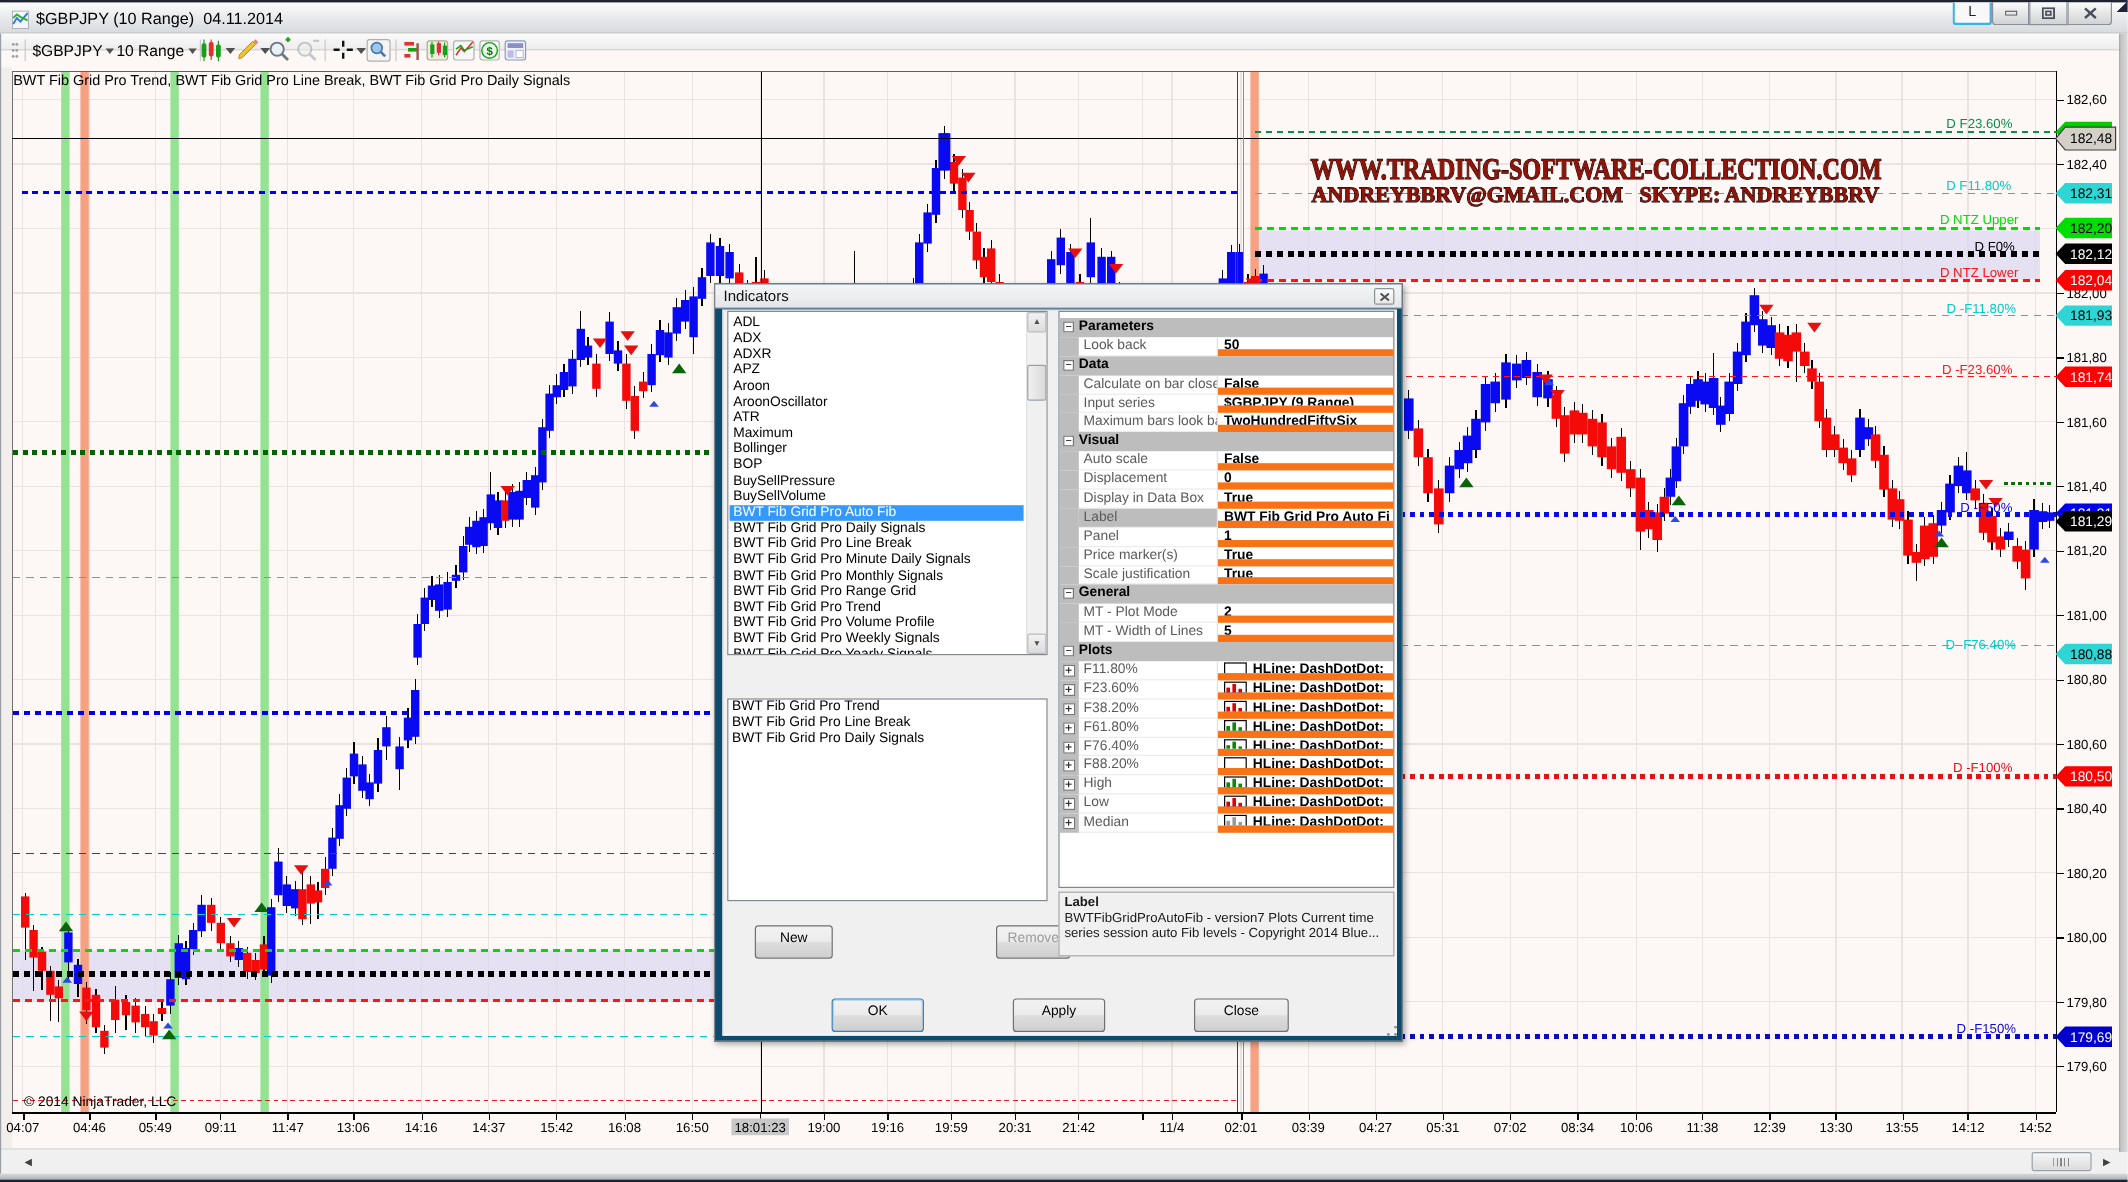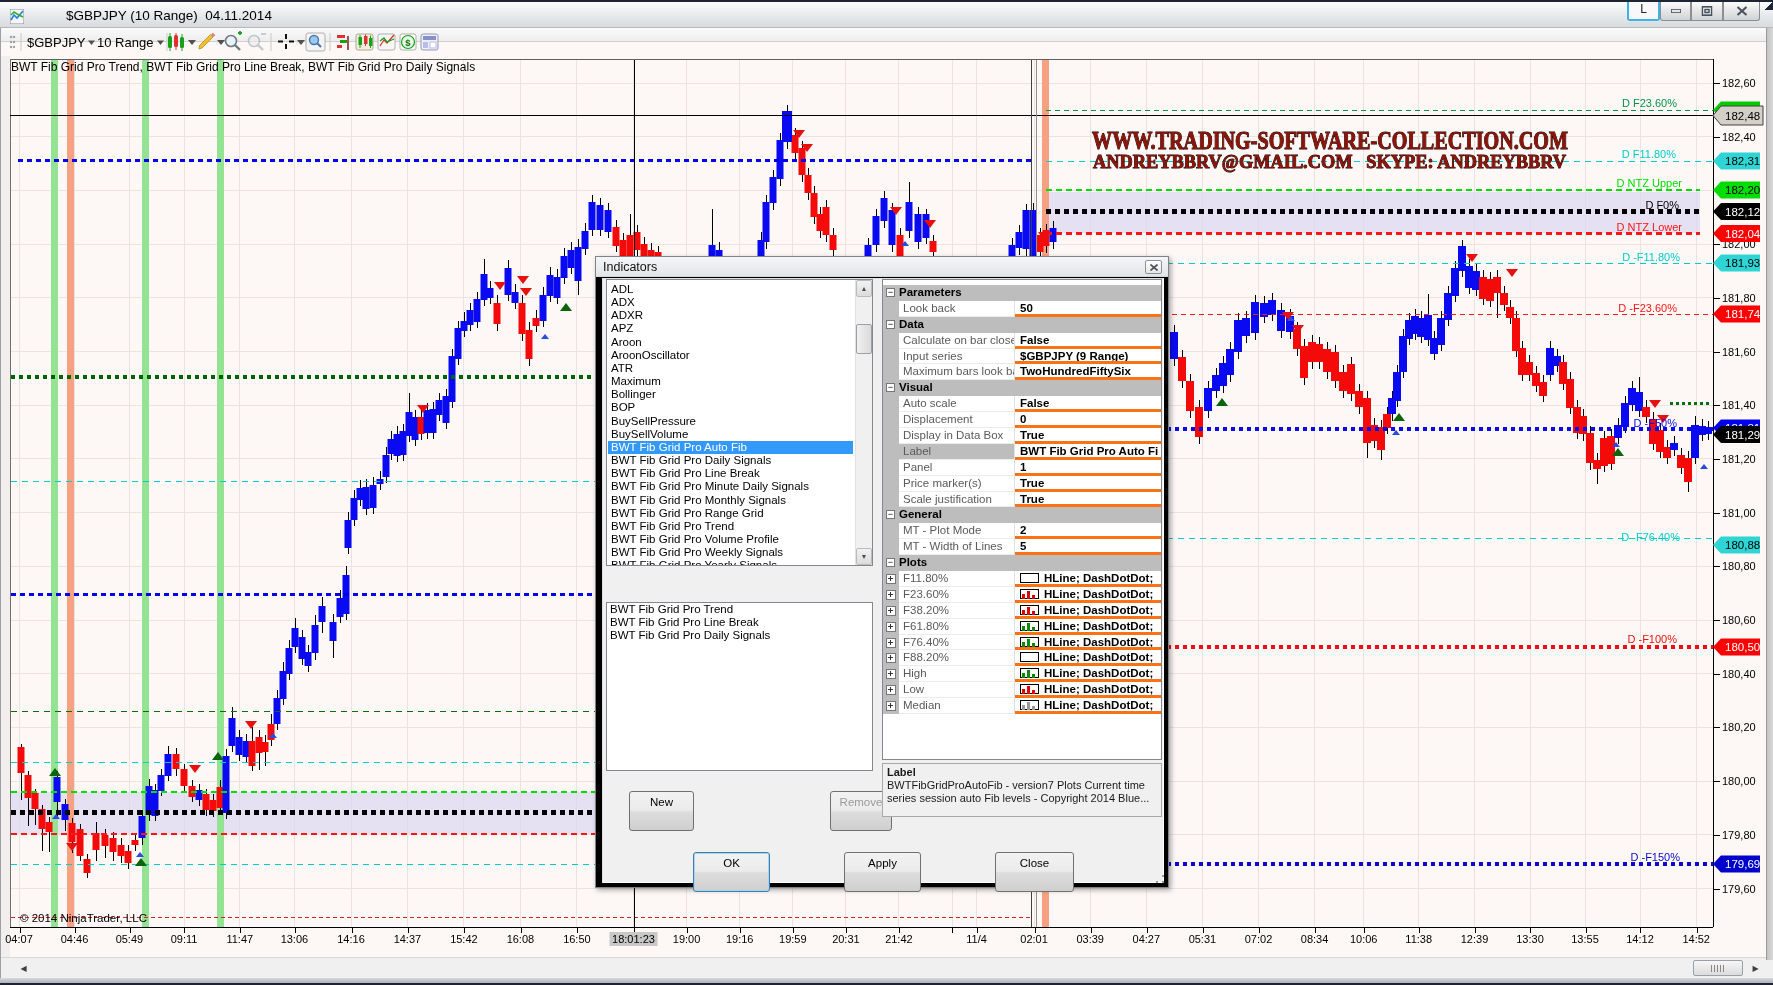--- a/index.html
+++ b/index.html
@@ -1,62 +1,62 @@
 <!DOCTYPE html>
 <html><head><meta charset="utf-8"><style>
 * { margin:0; padding:0; box-sizing:border-box; }
 body { width:1773px; height:985px; font-family:"Liberation Sans", sans-serif; position:relative;
        background:#fdf8f6; overflow:hidden; }
 #titlebar { position:absolute; left:0; top:0; width:1773px; height:28px;
   background:linear-gradient(#fdfdfd,#e8eaec 50%,#d8dbde); border-top:2px solid #1d2433; border-bottom:1px solid #b8b8b8; }
-#titlebar .ttl { position:absolute; left:30px; top:6px; font-size:13.5px; color:#000;margin-left:36px; }
+#titlebar .ttl { position:absolute; left:30px; top:6px; font-size:13.5px; color:#000; }
 .lbtn { position:absolute; right:113px; top:0px; width:33px; height:19px; background:#f8f8f8;
   border:2px solid #3bb3e8; border-top:none; border-radius:0 0 3px 3px; text-align:center; font-size:12px; color:#223; }
 .wb { position:absolute; top:0; height:19px; background:linear-gradient(#fcfcfc,#e8e8e8 45%,#d0d3d6);
   border:1px solid #8a8f96; border-top:none; }
 .wb svg { position:absolute; left:50%; top:50%; transform:translate(-50%,-50%); }
 #toolbar { position:absolute; left:0; top:28px; width:1773px; height:14px;
   background:linear-gradient(#fbfbfb,#ededee); border-bottom:1px solid #d0d0d0; }
 #chart { position:absolute; left:0; top:56px; }
-#dlg { position:absolute; left:595px; top:256px; width:574px; height:632px;
-  background:#000000; border:1px solid #7e838a; box-shadow:2px 2px 5px rgba(0,0,0,0.35); font-size:11.5px; }
+#dlg { position:absolute; left:595px; top:236px; width:574px; height:632px;
+  background:#0c4a6e; border:1px solid #7e838a; box-shadow:2px 2px 5px rgba(0,0,0,0.35); font-size:11.5px; }
 #dlg .dtitle { position:absolute; left:0; top:0; width:100%; height:20px;
   background:linear-gradient(#f4f5f6,#e3e6e9); border-bottom:1px solid #d5d5d5; }
 #dlg .dtitle span { position:absolute; left:7px; top:3px; font-size:12.5px; color:#111; }
 .dclose { position:absolute; right:6px; top:3px; width:17px; height:14px; background:linear-gradient(#fefefe,#e6e6e6);
   border:1px solid #8d9297; border-radius:2px; font-size:9px; text-align:center; line-height:12px; color:#333; }
 .inpanel { position:absolute; left:6px; top:21px; width:562px; height:605px; border:1px solid #dfdfdf;
   border-right-color:#fff; border-bottom-color:#fff; background:#f0f0f0; }
 .lbox { position:absolute; background:#fff; border:1px solid #828790; overflow:hidden; }
 #list1 { left:10px; top:22px; width:267px; height:287px; }
 #list1 .items { position:absolute; left:1px; top:3px; width:245px; }
 #list1 .items div { height:13.16px; line-height:13.16px; padding-left:3px; white-space:nowrap; font-size:11.5px; }
 #list1 .items div.sel { background:#3399ff; color:#fff; }
 #list2 { left:10px; top:345px; width:267px; height:169px; }
 #list2 div { height:13.16px; line-height:13.16px; padding-left:3px; font-size:11.5px; }
 .sbar { position:absolute; right:0; top:0; width:17px; height:100%; background:#f0f0f0; border-left:1px solid #e2e2e2; }
 .sbtn { position:absolute; left:0px; width:16px; height:17px; background:linear-gradient(#f2f2f2,#dcdcdc);
   border:1px solid #b8bcc0; border-radius:2px; text-align:center; font-size:7px; line-height:15px; color:#505050; }
 .sthumb { position:absolute; left:0px; top:44px; width:16px; height:30px; background:linear-gradient(90deg,#f0f0f0,#dadada);
   border:1px solid #9aa0a6; border-radius:2px; }
-.btn { position:absolute; height:40px; background:linear-gradient(#f2f2f2,#ebebeb 48%,#dddddd 52%,#cfcfcf);
+.btn { position:absolute; height:28px; background:linear-gradient(#f2f2f2,#ebebeb 48%,#dddddd 52%,#cfcfcf);
   border:1px solid #707070; border-radius:3px; text-align:center; font-size:11.5px; line-height:20px; color:#000; }
 #pgrid { position:absolute; left:286px; top:22px; width:280px; height:481px; background:#fff; border:1px solid #828790; overflow:hidden; padding-top:5px; }
 .prow { position:relative; height:15.9px; line-height:15.9px; width:100%; font-size:11.5px; display:flex; }
 .pcat { background:#bdbdbd; }
 .pcat b { padding-left:4px; color:#000;text-align:right; }
 .pm { width:9px; height:9px; background:#fff; border:1px solid #777; font-size:9px; line-height:7px; text-align:center;
    margin:3px 0 0 3px; color:#000; flex:none; }
 .gut { width:16px; flex:none; background:#bdbdbd; position:relative; }
 .gut.plus::before { content:''; position:absolute; left:3px; top:3px; width:8px; height:8px; background:#fff; border:1px solid #777; }
 .gut.plus::after { content:''; position:absolute; left:5px; top:7px; width:5px; height:1px; background:#333; box-shadow:0 0 0 0 #333; }
 .gut.plus i { position:absolute; left:7px; top:5px; width:1px; height:5px; background:#333; }
 .pname { width:116px; flex:none; padding-left:4px; color:#5a5a5a; border-right:1px solid #e0e0e0;
   border-bottom:1px solid #ececec; white-space:nowrap; overflow:hidden; }
-.pval { flex:1; padding-left:5px; color:#000; border-bottom:3px solid #f97316; white-space:nowrap; overflow:hidden; }
+.pval { flex:1; padding-left:5px; color:#000; border-bottom:6px solid #f97316; white-space:nowrap; overflow:hidden; }
 .sw { display:inline-block; width:19px; height:10px; border:1px solid #000; background:#fff; vertical-align:-1px; margin-right:5px; }
 .sw svg { display:block; margin:-1px; }
 #lblbox { position:absolute; left:286px; top:506px; width:280px; height:54px; background:#f0f0f0; border:1px solid #a8a8a8;
   padding:2px 4px; font-size:11px; color:#1a1a1a; line-height:13px; white-space:nowrap; overflow:hidden; }
 #grip { position:absolute; right:2px; bottom:2px; width:12px; height:12px;
   background:
    radial-gradient(circle at 9px 3px,#999 1px,transparent 1.4px),
    radial-gradient(circle at 9px 9px,#999 1px,transparent 1.4px),
    radial-gradient(circle at 3px 9px,#999 1px,transparent 1.4px); }
 #hscroll { position:absolute; left:0; top:957px; width:1773px; height:21px; background:#f0f0f0; border-top:1px solid #d8d8d8; }

